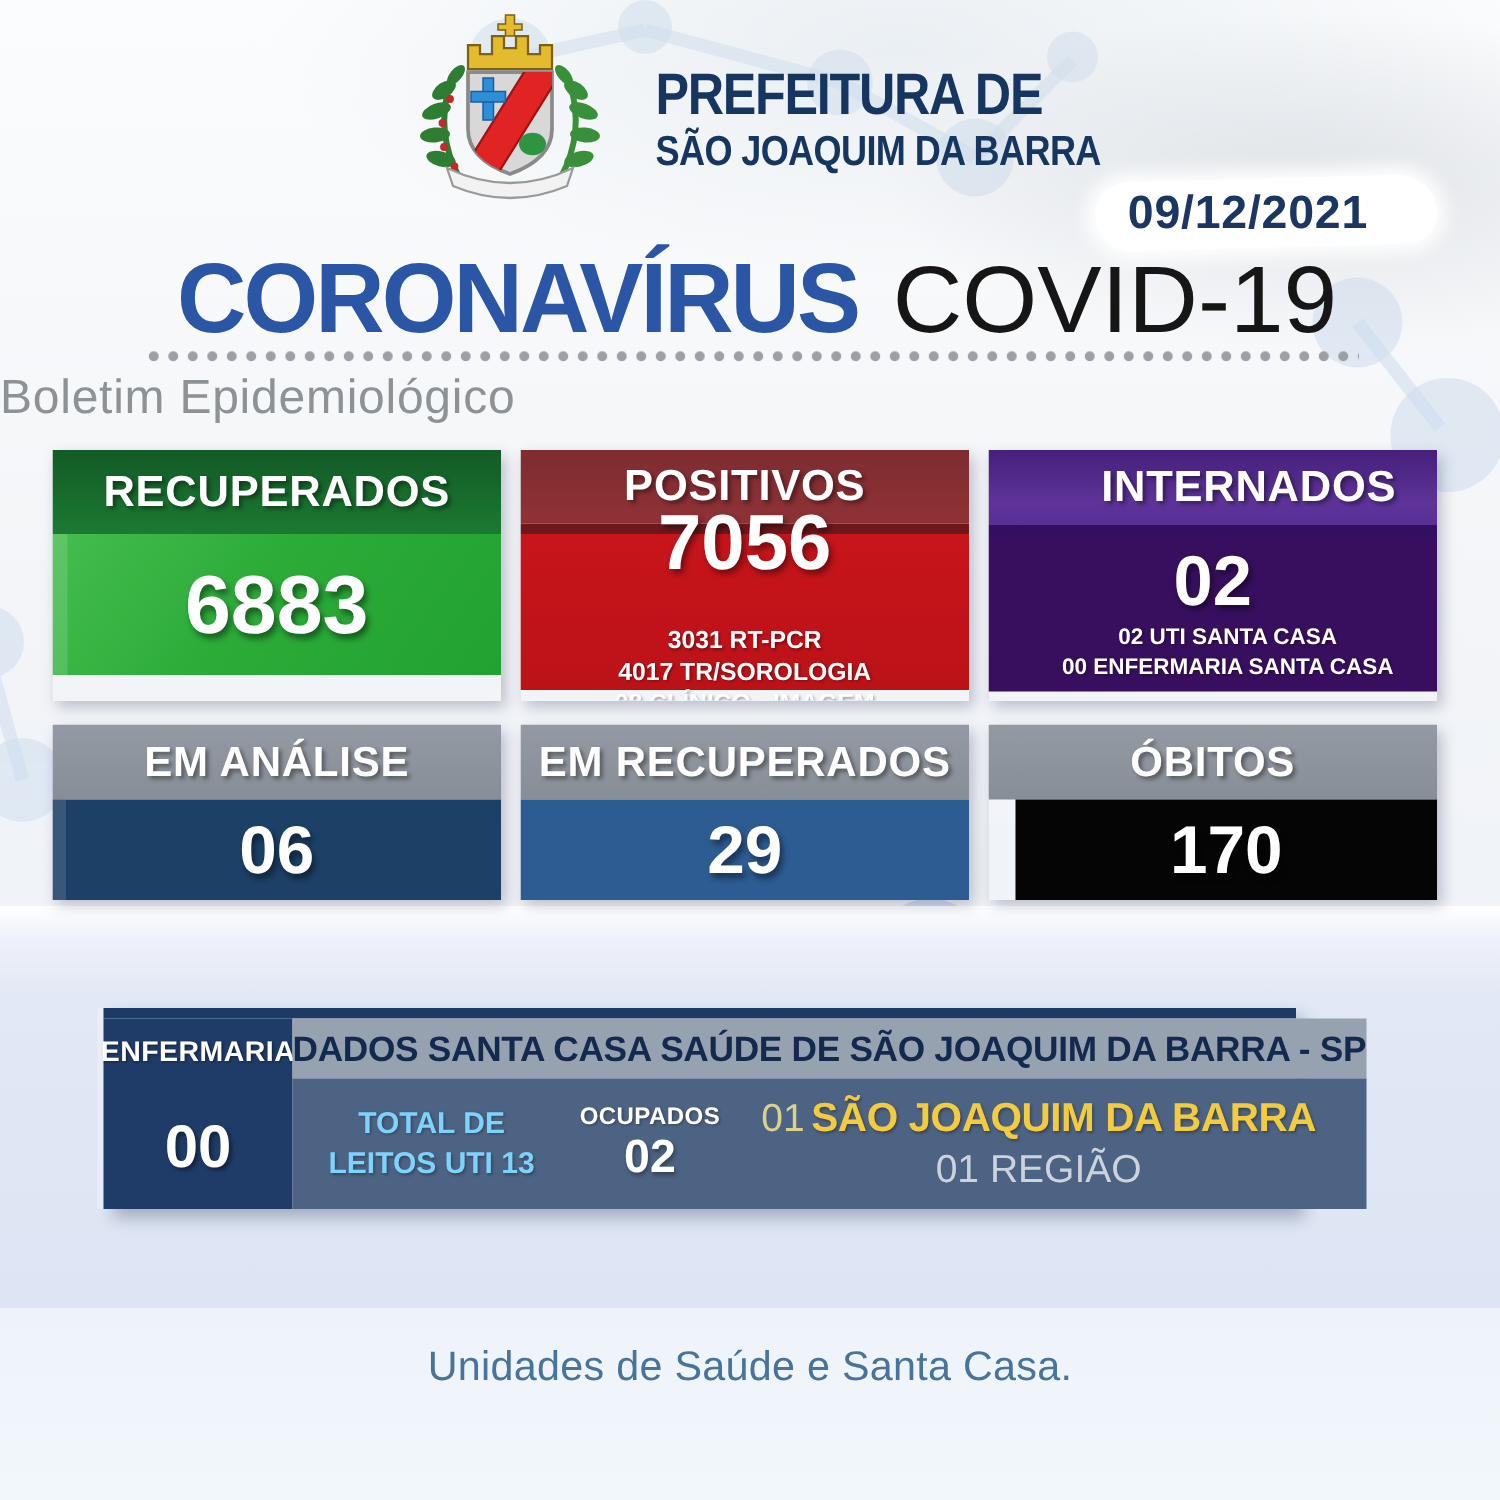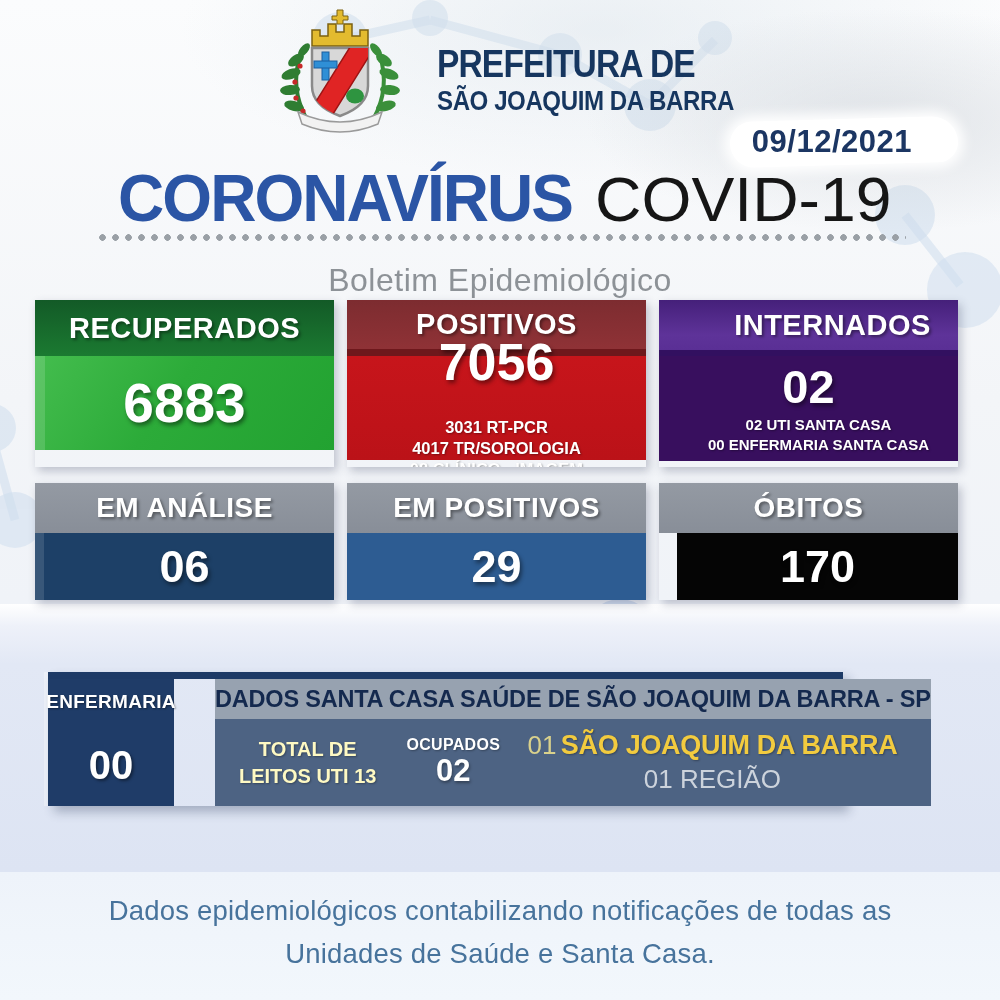--- a/index.html
+++ b/index.html
@@ -61,22 +61,22 @@
     font-size:63px; font-weight:normal; color:#161616; letter-spacing:0px;
     display:inline-block; margin-left:14px; transform:scaleX(1.02);
   }
 
   .dots-sep {
     position:absolute; left:96px; top:233px; width:810px; height:9px;
     background-image:radial-gradient(circle, #9aa0a6 3px, transparent 3.6px);
     background-size:13px 9px; background-repeat:repeat-x; background-position:0 center;
   }
 
-  .subtitle { position:absolute; left:0; top:246px; width:1000px; text-align:center;
-    font-size:32px; color:#8d9297; letter-spacing:.5px;margin-top:16px; }
+  .subtitle { position:absolute; left:0; top:246px; width:1000px; text-align:left;
+    font-size:32px; color:#8d9297; letter-spacing:.5px; }
 
   
   .cards { position:absolute; left:35px; top:300px; width:923px; }
   .cards-row { display:flex; gap:13px; margin-bottom:16px; }
   .card { width:299px; overflow:hidden; box-shadow:3px 4px 9px rgba(45,55,85,.28); }
   .row1 .card { height:167px; }
   .row2 .card { height:117px; }
 
   .card-header {
     height:56px; display:flex; align-items:center; justify-content:center;
@@ -113,46 +113,45 @@
 
   .card.analise .card-header, .card.isolamento .card-header, .card.obitos .card-header {
     background:linear-gradient(180deg,#949aa3,#888e98);
   }
   .card.analise .card-body { background:#1d4067; box-shadow:inset 9px 0 0 rgba(255,255,255,.12); }
   .card.isolamento .card-body { background:#2d5c92; }
   .card.obitos .card-body { background:#050505;margin-left:18px; }
 
   
   .panel {
-    position:absolute; left:48px; top:672px; width:795px;
+    position:absolute; left:69px; top:672px; width:795px;
     border-top:7px solid #1d3a66;
     box-shadow:6px 6px 10px rgba(30,45,80,.3), -4px 0 0 rgba(255,255,255,.35);
     display:flex;
-    gap:41px;
   }
   .panel-left { width:126px; background:#1f3c68; display:flex; flex-direction:column; }
   .panel-left-label {
     height:46px; display:flex; align-items:center; justify-content:center;
     color:#fff; font-weight:bold; font-size:19px; letter-spacing:.3px;
     text-shadow:1px 1px 2px rgba(0,0,0,.4);
   }
   .panel-left-value {
     flex:1; display:flex; align-items:center; justify-content:center;
     color:#fff; font-weight:bold; font-size:40px; text-shadow:2px 2px 3px rgba(0,0,0,.4);
   }
   .panel-right { flex:1; display:flex; flex-direction:column; }
   .panel-right-header {
     height:40px; background:#97a2b0; color:#14294e; font-weight:bold; font-size:23.5px;
     display:flex; align-items:center; justify-content:center; white-space:nowrap; letter-spacing:-.2px;
   }
   .panel-right-body {
     height:87px; background:#4d6383; display:flex; align-items:center; color:#fff;
   }
   .total-block {
-    margin-left:24px; text-align:center; color:#fef9c3; font-weight:bold;
+    margin-left:24px; text-align:center; color:#7dd3fc; font-weight:bold;
     font-size:20px; line-height:1.35; text-shadow:1px 1px 2px rgba(0,0,0,.3); white-space:nowrap;
   }
   .ocupados-block { margin-left:30px; text-align:center; }
   .ocupados-label { font-size:16px; font-weight:bold; color:#fff; letter-spacing:.3px;
     text-shadow:1px 1px 2px rgba(0,0,0,.3); }
   .ocupados-value { font-size:31px; font-weight:bold; color:#fff; line-height:1.1;
     text-shadow:1px 2px 3px rgba(0,0,0,.35); }
   .region-block { flex:1; text-align:center; line-height:1.3; padding-right:6px; white-space:nowrap; }
   .city-count { font-size:26px; color:#d9d18c; }
   .city-name { font-size:27px; font-weight:bold; color:#f2cb3f; letter-spacing:-.3px;
@@ -323,21 +322,21 @@
     <div class="cards-row row2">
 
       <div class="card analise">
         <div class="card-header">EM ANÁLISE</div>
         <div class="card-body">
           <div class="card-value">06</div>
         </div>
       </div>
 
       <div class="card isolamento">
-        <div class="card-header">EM POSITIVOS</div>
+        <div class="card-header">EM RECUPERADOS</div>
         <div class="card-body">
           <div class="card-value">29</div>
         </div>
       </div>
 
       <div class="card obitos">
         <div class="card-header">ÓBITOS</div>
         <div class="card-body">
           <div class="card-value">170</div>
         </div>
@@ -367,17 +366,16 @@
             <span class="city-count">01</span>
             <span class="city-name">SÃO JOAQUIM DA BARRA</span>
           </div>
           <div class="region-line">01 REGIÃO</div>
         </div>
       </div>
     </div>
   </div>
 
   <div class="footer">
-    <div>Dados epidemiológicos contabilizando notificações de todas as</div>
     <div>Unidades de Saúde e Santa Casa.</div>
   </div>
 
 </div>
 
 </body></html>

